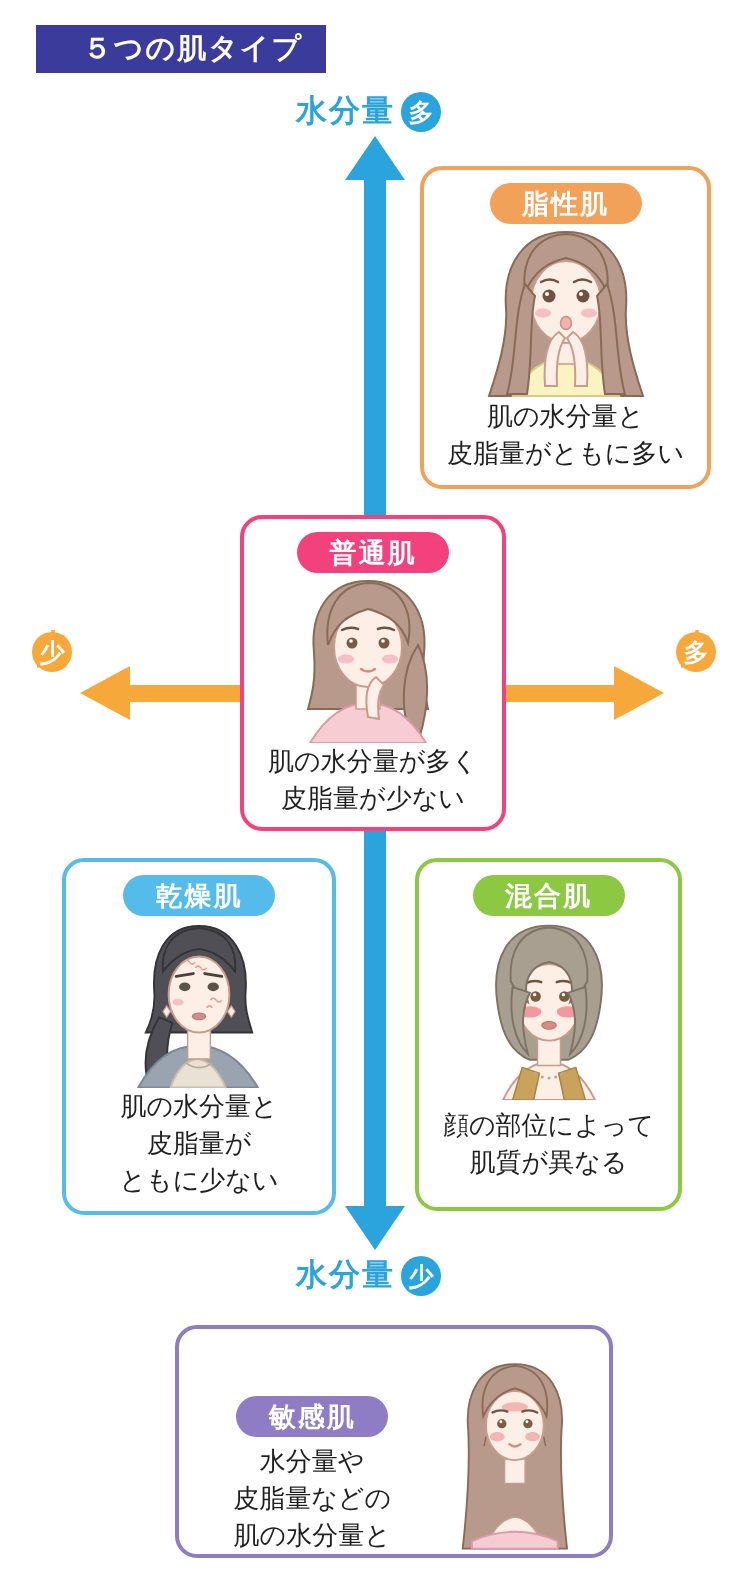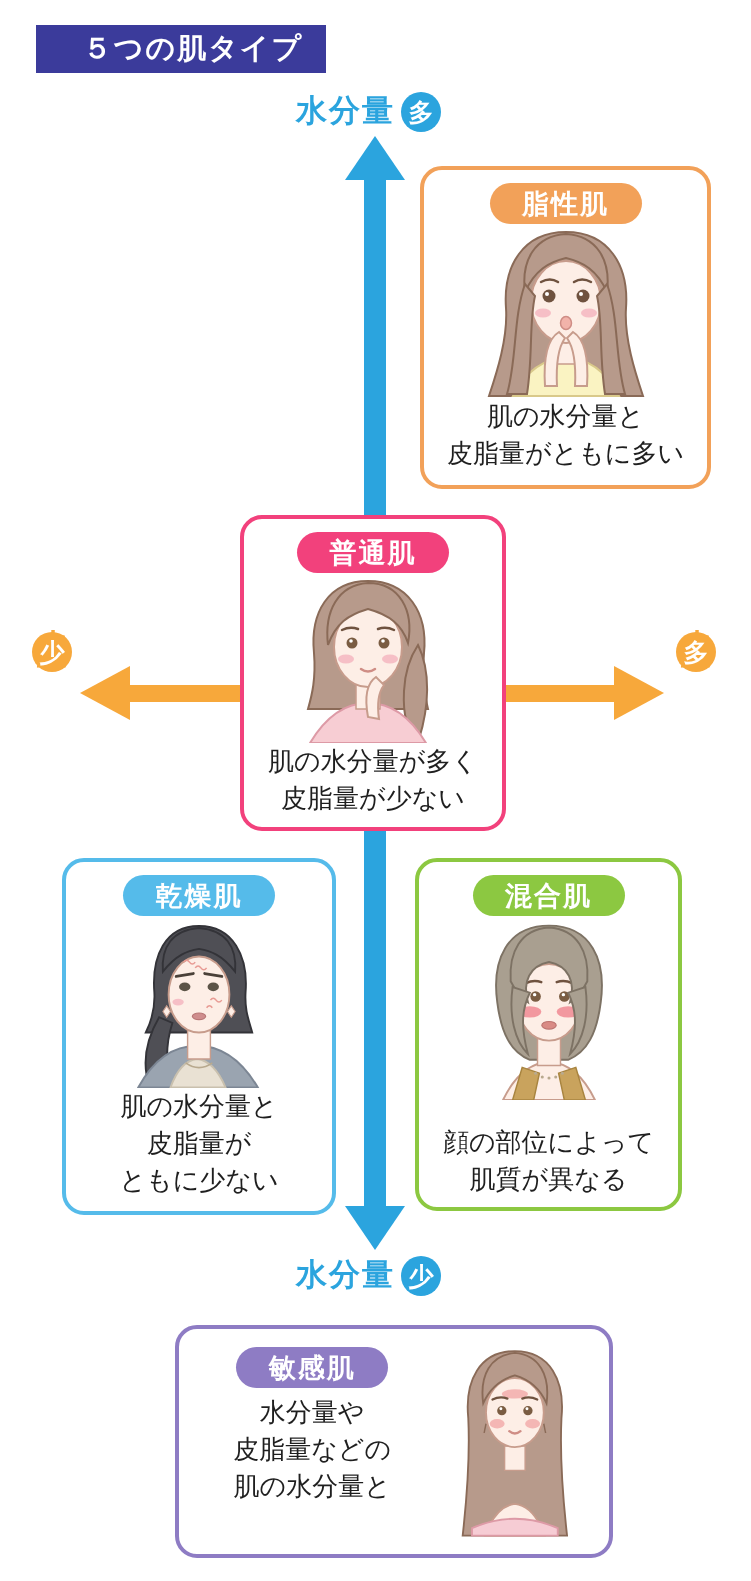--- a/index.html
+++ b/index.html
@@ -46,32 +46,32 @@
   .badge.orange { background:var(--orange); }
 
   
   .card { position:absolute; background:#ffffff; border:4px solid #000; border-radius:22px;
           box-sizing:border-box; display:flex; flex-direction:column; align-items:center; z-index:2; }
   .card-oily        { left:420px; top:166px; width:291px; height:323px; border-color:var(--card-orange); }
   .card-normal      { left:240px; top:515px; width:266px; height:316px; border-color:var(--pink); }
   .card-dry         { left:62px;  top:858px; width:274px; height:357px; border-color:var(--light-blue); }
   .card-combination { left:415px; top:858px; width:267px; height:353px; border-color:var(--green); }
   .card-sensitive   { left:175px; top:1325px; width:438px; height:233px; border-color:var(--purple);
-                      flex-direction:row; align-items:flex-start; padding:10px 10px 0 14px; }
+                      flex-direction:row; align-items:flex-end; padding:10px 10px 0 14px; }
   .pill { margin-top:13px; min-width:152px; height:41px; padding:0 22px; box-sizing:border-box;
           border-radius:24px; color:#ffffff; font-size:27px; font-weight:bold;
           display:flex; align-items:center; justify-content:center; letter-spacing:2px; }
   .card-oily .pill        { background:var(--card-orange); }
   .card-normal .pill      { background:var(--pink); }
   .card-dry .pill         { background:var(--light-blue); }
   .card-combination .pill { background:var(--green); }
   .card-sensitive .pill   { background:var(--purple); margin-top:8px; }
   .desc { font-size:26px; line-height:1.42; text-align:center; color:#1f1f1f;
           white-space:pre-line; }
-  .card-combination .desc { margin-top:24px; }
+  .card-combination .desc { margin-top:7px; }
   .illustration { display:block; margin-top:2px; }
   .sens-left { display:flex; flex-direction:column; align-items:center; width:250px; }
   .sens-left .desc { margin-top:6px; }
 </style>
 </head>
 <body>
 
 <div id="canvas">
 
   <div class="title-badge">５つの肌タイプ</div>

